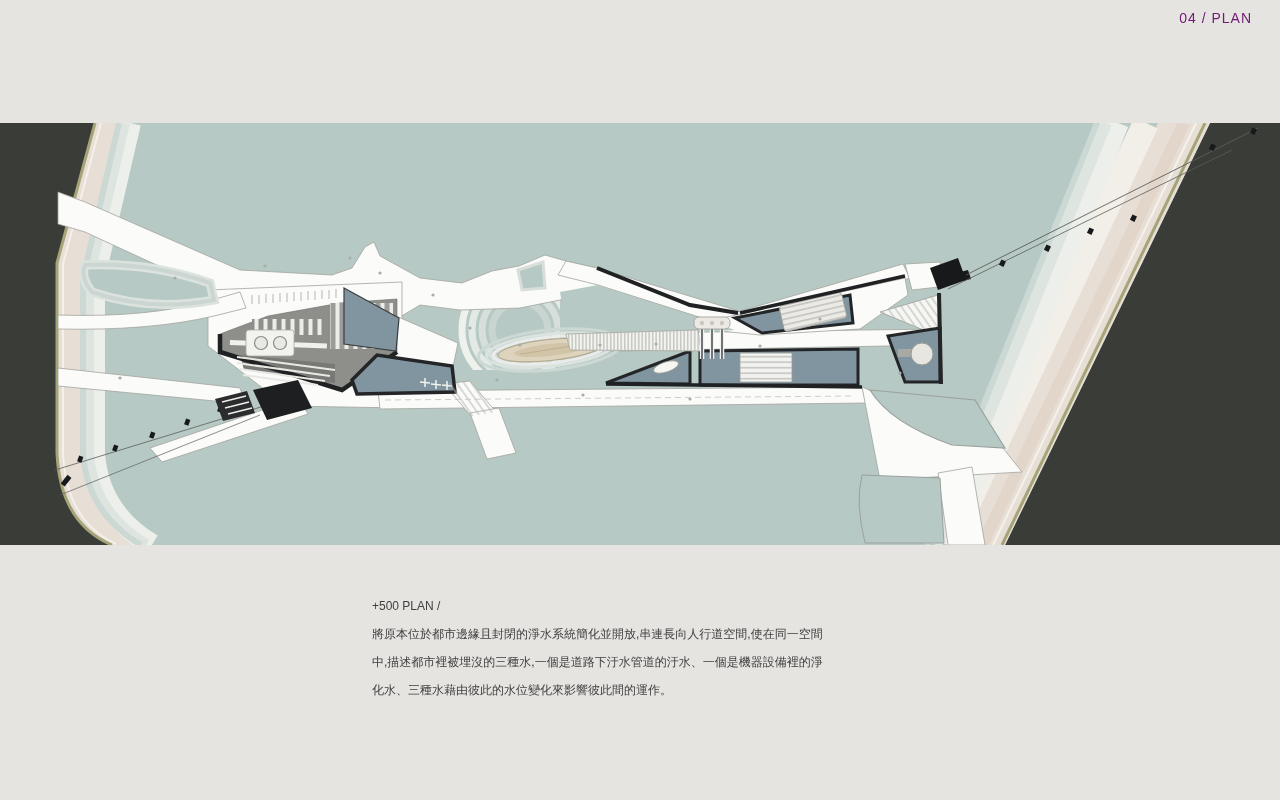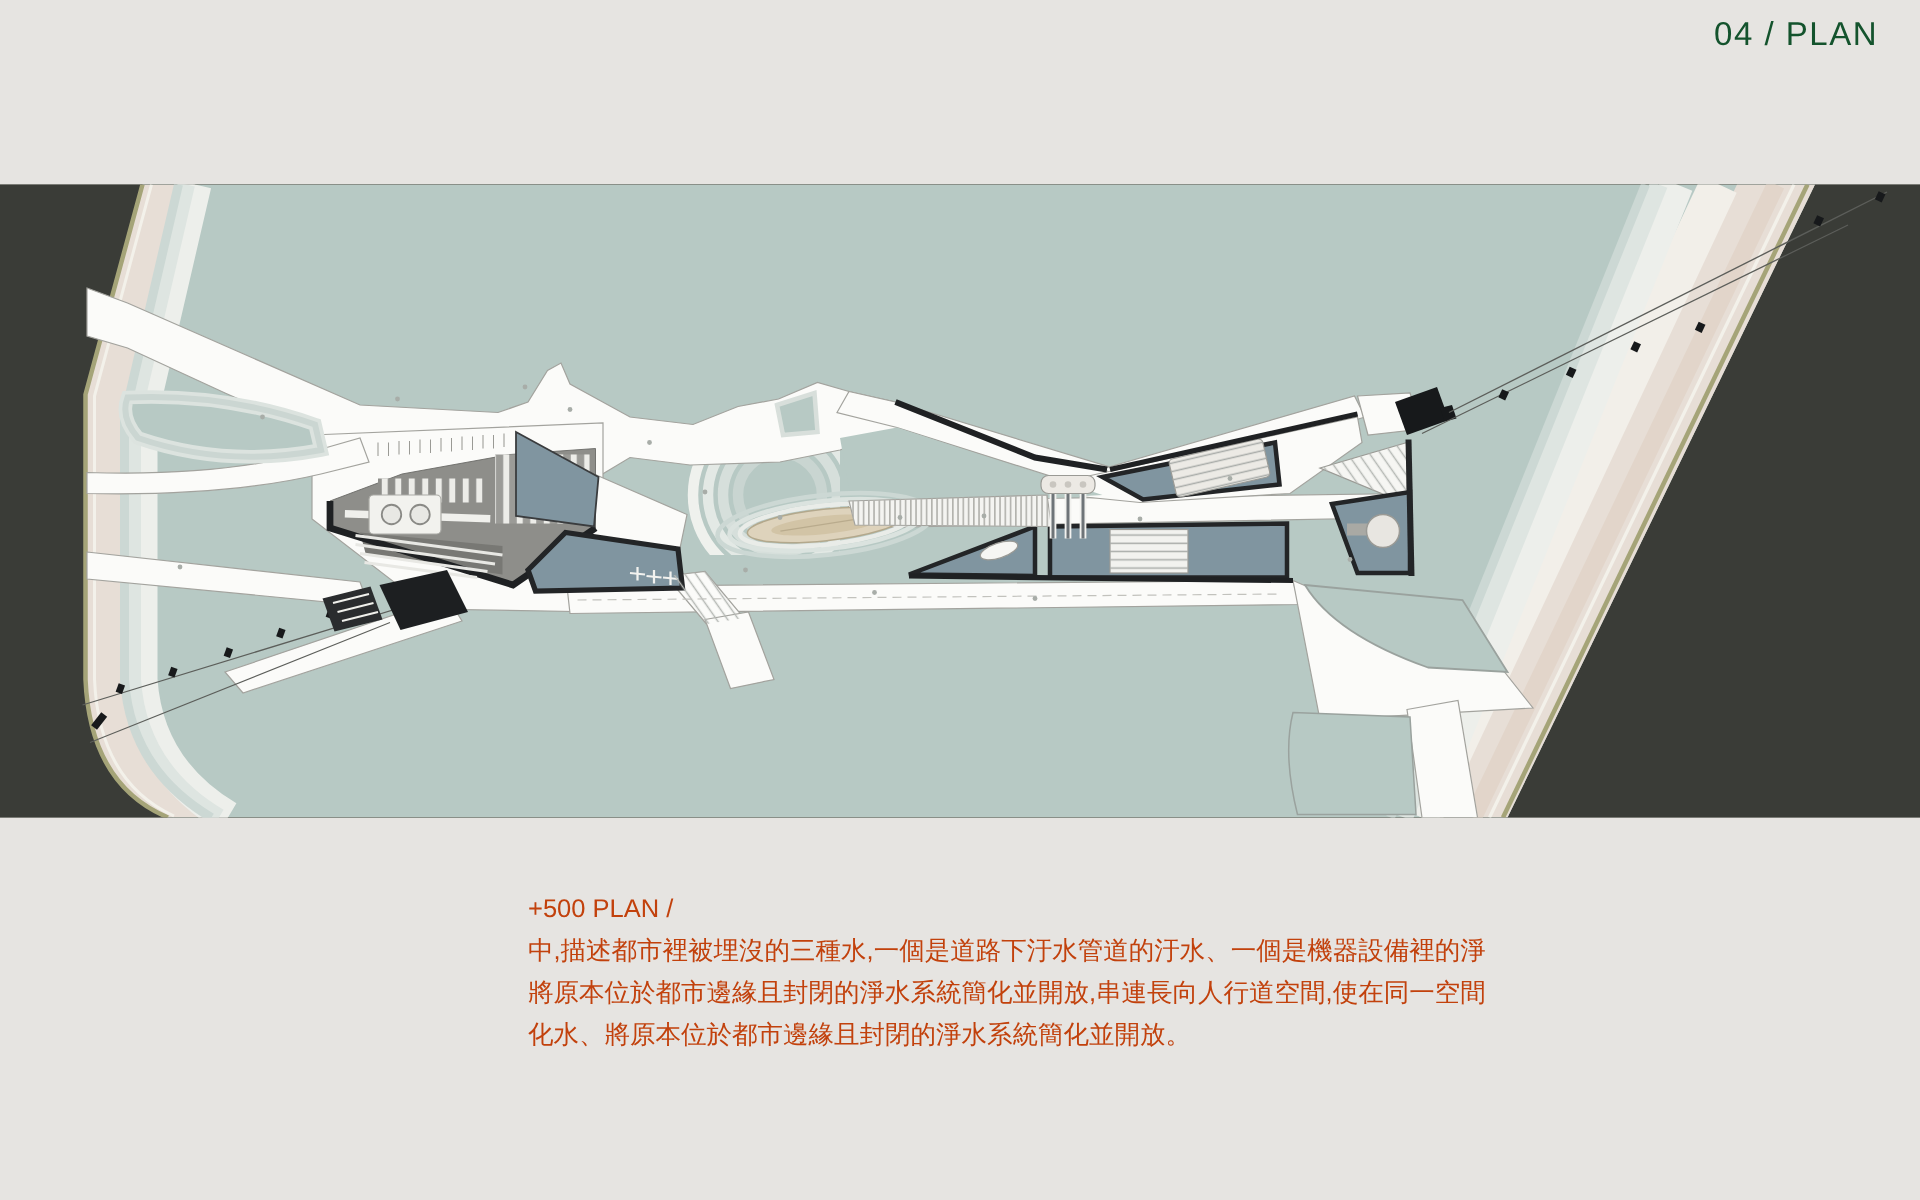--- a/index.html
+++ b/index.html
@@ -1,23 +1,23 @@
 <!DOCTYPE html>
 <html><head>
 <meta charset="utf-8">
 <style>
   html,body{margin:0;padding:0;width:1280px;height:800px;overflow:hidden;
     background:#e6e4e1;font-family:"Liberation Sans","DejaVu Sans",sans-serif;}
   .page{position:relative;width:1280px;height:800px;background:#e6e4e1;}
-  .page-header{position:absolute;top:10px;right:28px;font-size:22px;letter-spacing:1px;
-    color:#14532d;}
+  .page-header{position:absolute;top:10px;right:28px;font-size:14px;letter-spacing:1px;
+    color:#701a75;}
   .plan-panel{position:absolute;left:0;top:123px;width:1280px;height:422px;background:#3a3c37;}
   .plan-panel svg{display:block;width:1280px;height:422px;}
-  .description{position:absolute;left:352px;top:592px;width:640px;color:#c2410c;
-    font-size:17px;line-height:28px;white-space:nowrap;}
+  .description{position:absolute;left:372px;top:592px;width:640px;color:#404040;
+    font-size:12px;line-height:28px;white-space:nowrap;}
   .description .title{margin:0 0 0 0;}
   .description .line{margin:0;}
 </style>
 </head>
 <body>
 
 <div class="page">
 
   <div class="page-header">04 / PLAN</div>
 
@@ -258,18 +258,18 @@
             <circle cx="350" cy="135" r="1.6"></circle>
           <circle cx="175" cy="155" r="1.6"></circle>
             <circle cx="120" cy="255" r="1.6"></circle>
         </g>
       </g>
     </svg>
   </div>
 
   <div class="description">
     <div class="title">+500 PLAN /</div>
+    <div class="line">將原本位於都市邊緣且封閉的淨水系統簡化並開放,串連長向人行道空間,使在同一空間</div>
     <div class="line">中,描述都市裡被埋沒的三種水,一個是道路下汙水管道的汙水、一個是機器設備裡的淨</div>
-    <div class="line">將原本位於都市邊緣且封閉的淨水系統簡化並開放,串連長向人行道空間,使在同一空間</div>
-    <div class="line">化水、將原本位於都市邊緣且封閉的淨水系統簡化並開放。</div>
+    <div class="line">化水、三種水藉由彼此的水位變化來影響彼此間的運作。</div>
   </div>
 
 </div>
 
 </body></html>

